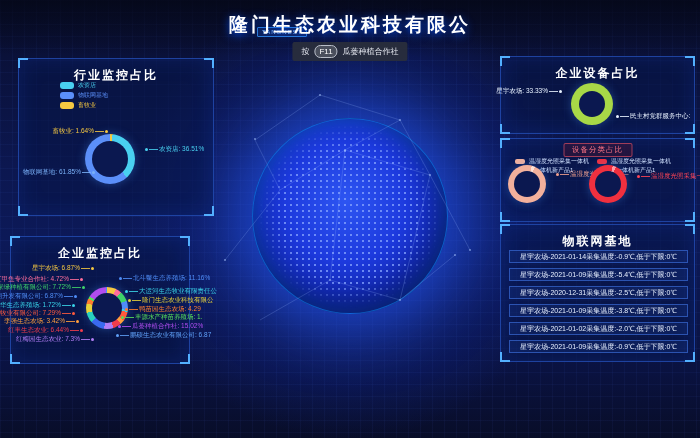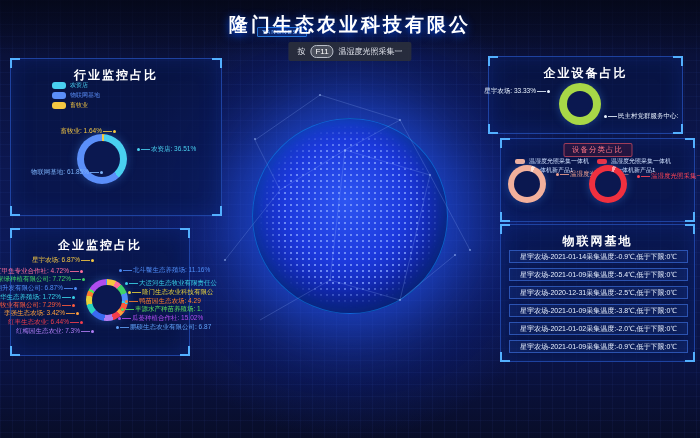--- a/index.html
+++ b/index.html
@@ -40,23 +40,23 @@
     border-top:2px solid #53b0ff; border-left:2px solid #53b0ff; }
   .panel::after { content:""; position:absolute; bottom:-1px; right:-1px; width:8px; height:8px;
     border-bottom:2px solid #53b0ff; border-right:2px solid #53b0ff; }
   .corners::before { content:""; position:absolute; top:-1px; right:-1px; width:8px; height:8px;
     border-top:2px solid #53b0ff; border-right:2px solid #53b0ff; }
   .corners::after { content:""; position:absolute; bottom:-1px; left:-1px; width:8px; height:8px;
     border-bottom:2px solid #53b0ff; border-left:2px solid #53b0ff; }
   .p-title { position:absolute; top:8px; left:0; right:0; text-align:center;
     color:#fff; font-size:12px; font-weight:bold; letter-spacing:2px; }
 
-  #panel-industry   { left:10px;  top:58px;  width:212px; height:158px; }
-  #panel-enterprise { left:10px;  top:228px; width:180px; height:128px;text-decoration:underline; }
-  #panel-devshare   { left:488px; top:56px;  width:195px; height:78px;padding-left:8px;  }
+  #panel-industry   { left:18px;  top:58px;  width:196px; height:158px; }
+  #panel-enterprise { left:10px;  top:236px; width:180px; height:128px;text-decoration:underline; }
+  #panel-devshare   { left:500px; top:56px;  width:195px; height:78px;padding-left:8px;  }
   #panel-devclass   { left:500px; top:138px; width:195px; height:84px;  }
   #panel-alerts     { left:500px; top:224px; width:195px; height:138px; }
 
   
   .lg-row { position:absolute; display:flex; align-items:center; gap:4px; font-size:6px; }
   .lg-sw  { width:14px; height:7px; border-radius:3px; }
   .lg-sw.sm { width:10px; height:5px; border-radius:2px; }
 
   
   .donut { position:absolute; border-radius:50%;
@@ -129,21 +129,21 @@
       <rect x="469" y="249" width="2" height="2"></rect>
   </g>
 </svg>
 <div class="top-shade"></div>
 
 <div class="logo">TANGNEST</div>
 <div class="page-title">隆门生态农业科技有限公</div>
 <div class="fs-tip">
   <span>按</span>
   <span class="fs-key">F11</span>
-  <span>温湿度光照采集一</span>
+  <span>瓜蒌种植合作社</span>
 </div>
 
 <div class="panel" id="panel-industry">
   <i class="corners"></i>
   <div class="p-title">行业监控占比</div>
   <div class="lg-row" style="left:41px; top:22px;">
     <span class="lg-sw" style="background-color: rgb(73, 208, 240);"></span>
     <span style="color: rgb(73, 208, 240);">农资店</span>
   </div>
   <div class="lg-row" style="left:41px; top:32px;">

